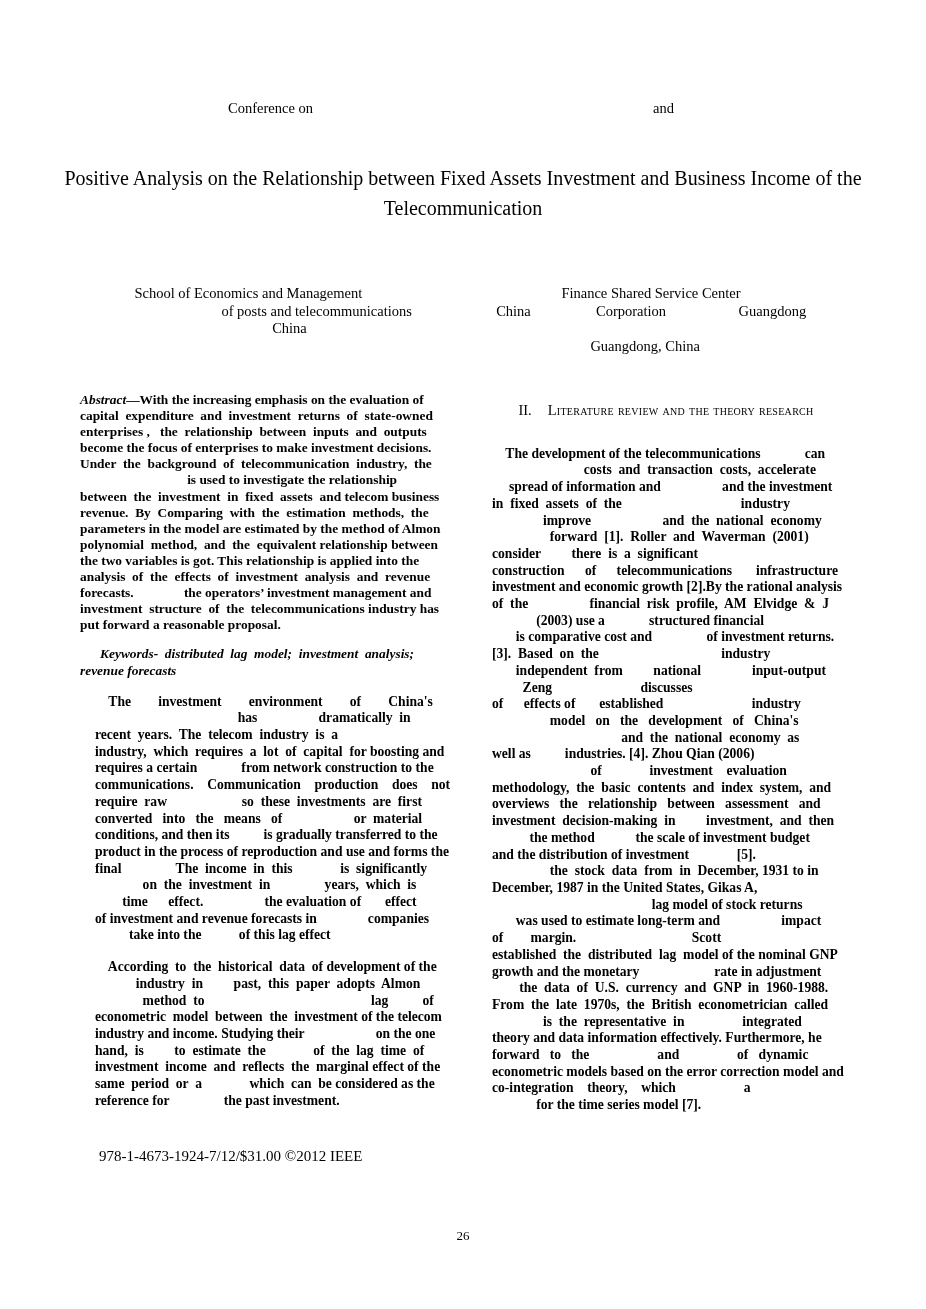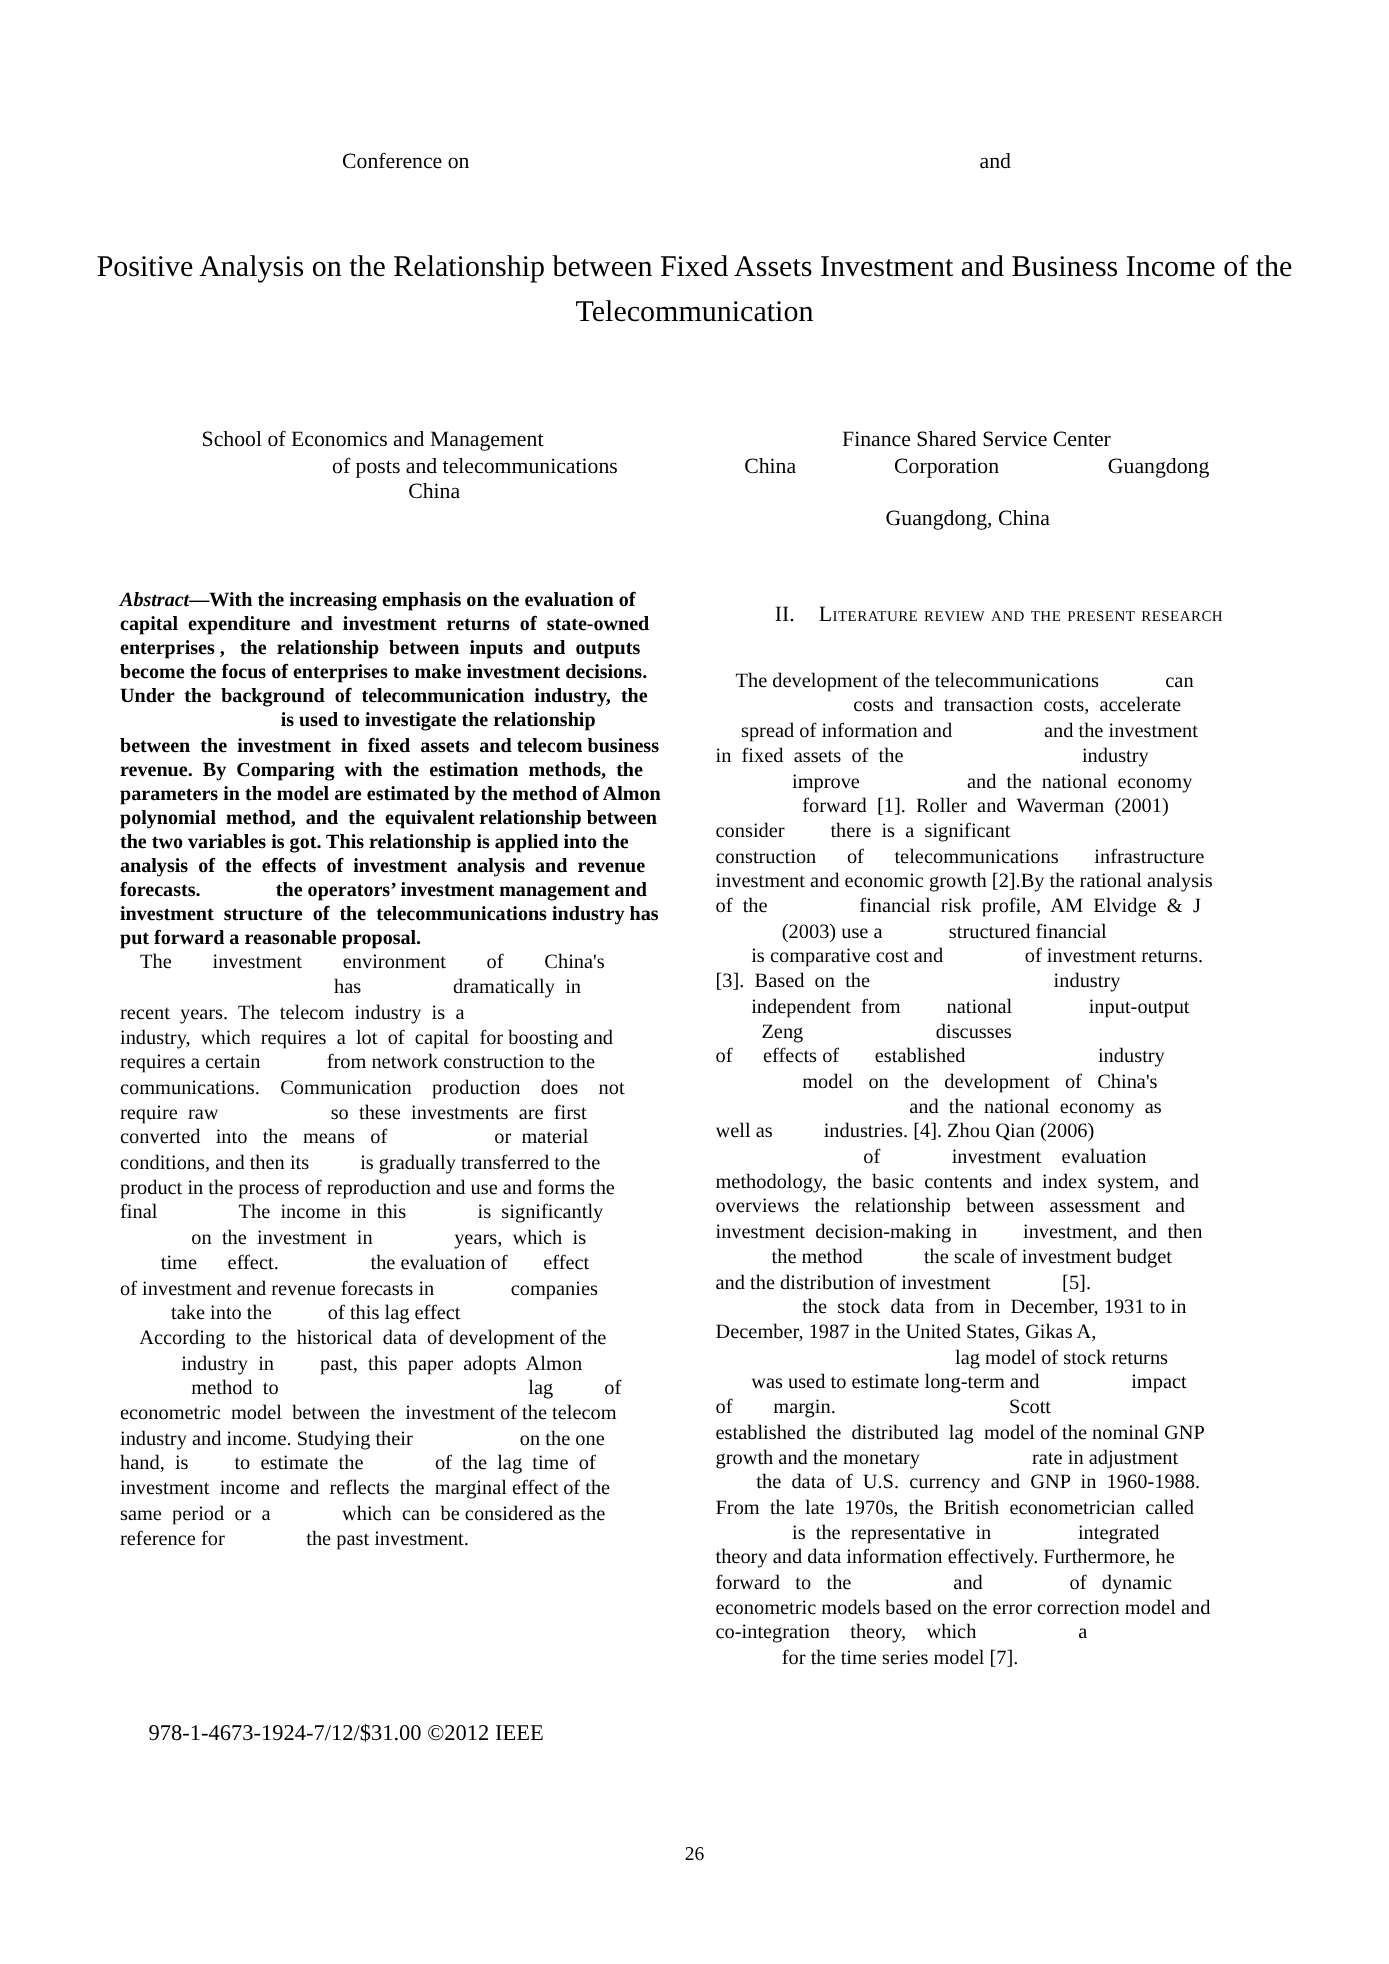--- a/index.html
+++ b/index.html
@@ -35,21 +35,21 @@
     font-size:13.4px;line-height:16.1px;margin-top:13px;
   }
   
   .sec-heading{
     text-align:center;font-size:14.5px;
     margin-top:16px;margin-bottom:9px;white-space:pre;
   }
   .sec-heading .num{margin-right:16px;}
   .smallcaps{font-variant:small-caps;letter-spacing:0.3px;}
   .col-right .sec-heading{margin-top:7px;margin-bottom:27px;}
-  .para{margin:0;}
+  .para{margin:15px;font-weight:bold;}
   .para + .para{margin-top:0;}
   
   .copyright{left:99px;top:1148px;font-size:15px;}
   .pagenum{left:60px;top:1228px;width:806px;text-align:center;font-size:13px;}
 </style>
 </head>
 <body>
 
 <span class="abs hdr" style="left:228px;top:100px;">Conference on</span>
 <span class="abs hdr" style="left:653px;top:100px;">and</span>
@@ -77,20 +77,22 @@
 revenue.  By  Comparing  with  the  estimation  methods,  the
 parameters in the model are estimated by the method of Almon
 polynomial  method,  and  the  equivalent relationship between
 the two variables is got. This relationship is applied into the
 analysis  of  the  effects  of  investment  analysis  and  revenue
 forecasts.               the operators’ investment management and
 investment  structure  of  the  telecommunications industry has
 put forward a reasonable proposal.</div>
   </div>
 
+  <div class="keywords pre">      Keywords-  distributed  lag  model;  investment  analysis;
+revenue forecasts</div>
 
 
   <div class="para pre">    The        investment        environment        of        China's
                                           has                  dramatically  in
 recent  years.  The  telecom  industry  is  a
 industry,  which  requires  a  lot  of  capital  for boosting and
 requires a certain             from network construction to the
 communications.    Communication    production    does    not
 require  raw                      so  these  investments  are  first
 converted   into   the   means   of                     or  material
@@ -107,21 +109,21 @@
 econometric  model  between  the  investment of the telecom
 industry and income. Studying their                     on the one
 hand,  is         to  estimate  the              of  the  lag  time  of
 investment  income  and  reflects  the  marginal effect of the
 same  period  or  a              which  can  be considered as the
 reference for                the past investment.</div>
 </div>
 
 <div class="abs col col-right">
 
-  <div class="sec-heading"><span class="num">II.</span><span class="smallcaps">Literature review and the present research</span></div>
+  <div class="sec-heading"><span class="num">II.</span><span class="smallcaps">Literature review and the theory research</span></div>
 
   <div class="para pre">    The development of the telecommunications             can
                            costs  and  transaction  costs,  accelerate
      spread of information and                  and the investment
 in  fixed  assets  of  the                                   industry
                improve                     and  the  national  economy
                  forward  [1].  Roller  and  Waverman  (2001)
 consider         there  is  a  significant
 construction      of      telecommunications       infrastructure
 investment and economic growth [2].By the rational analysis

